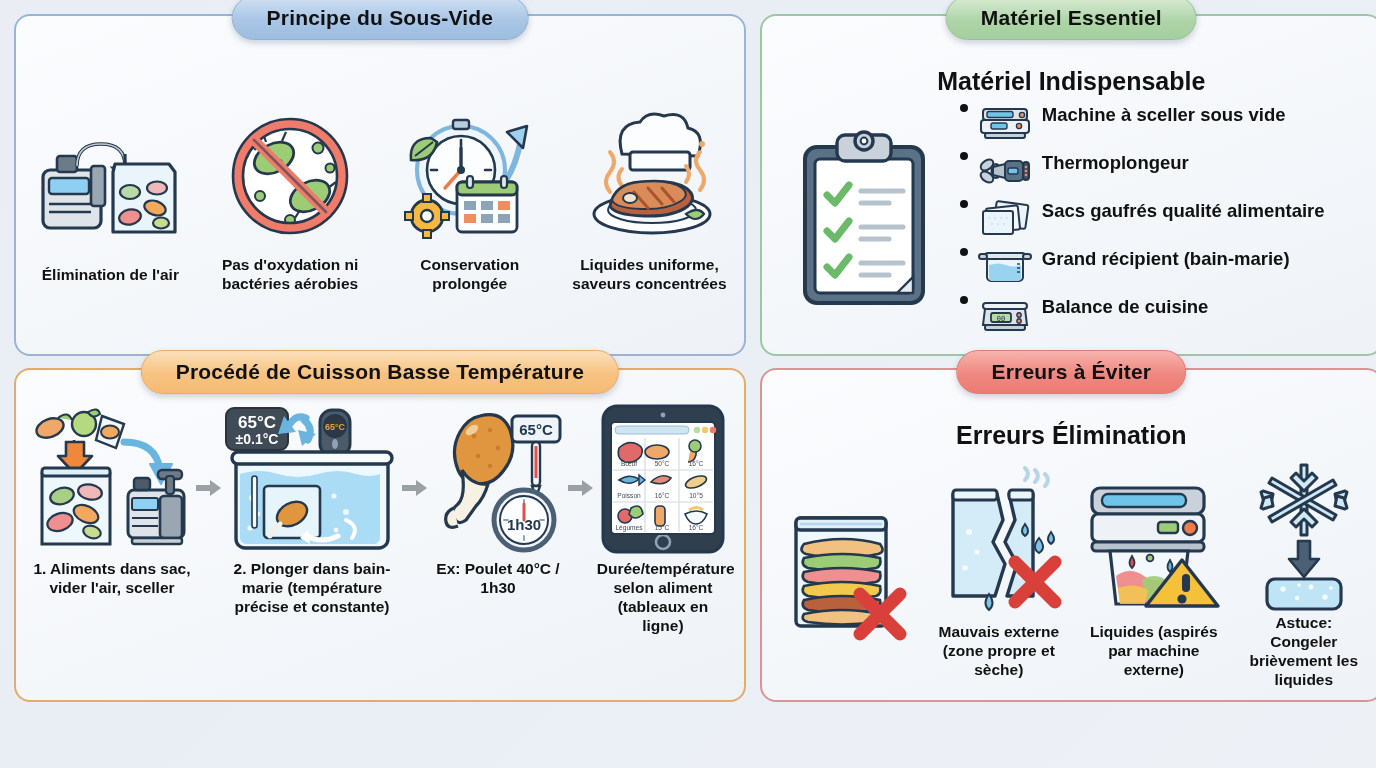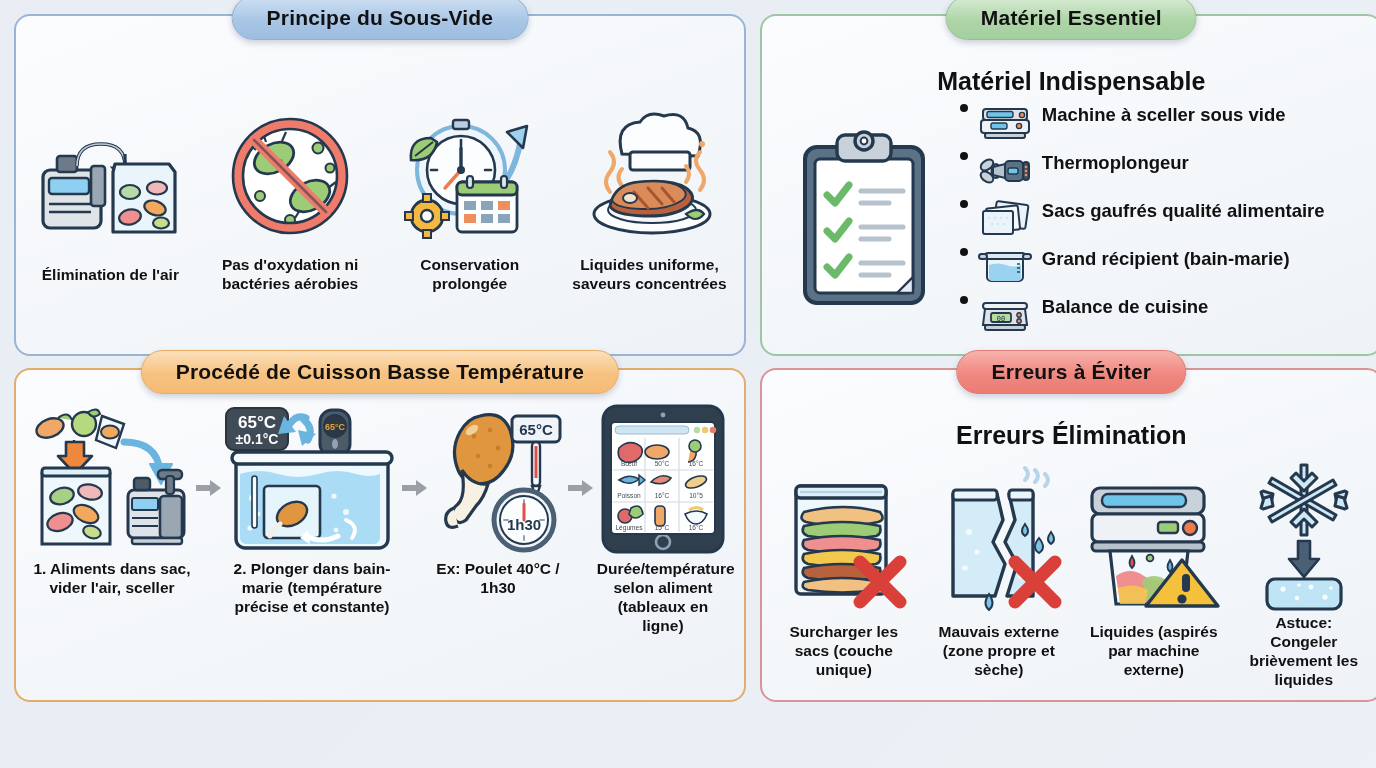--- a/index.html
+++ b/index.html
@@ -550,21 +550,20 @@
               <path d="M30 68 q38 -8 76 0 q2 8 -4 10 q-34 6 -68 0 q-8 -3 -4 -10 Z" fill="#ef8f8f" stroke="#24384e" stroke-width="2.6"></path>
               <path d="M30 82 q38 -8 76 0 q2 8 -4 10 q-34 6 -68 0 q-8 -3 -4 -10 Z" fill="#f2c94c" stroke="#24384e" stroke-width="2.6"></path>
               <path d="M30 96 q38 -8 76 0 q2 8 -4 10 q-34 6 -68 0 q-8 -3 -4 -10 Z" fill="#b9603c" stroke="#24384e" stroke-width="2.6"></path>
               <path d="M30 110 q38 -8 76 0 q2 6 -4 8 q-34 5 -68 0 q-8 -2 -4 -8 Z" fill="#f0c181" stroke="#24384e" stroke-width="2.6"></path>
               <g stroke="#d9403a" stroke-width="13" stroke-linecap="round">
                 <line x1="86" y1="90" x2="126" y2="130"></line>
                   <line x1="126" y1="90" x2="86" y2="130"></line>
               </g>
             </svg>
           </div>
-          <div class="cap">Surcharger les sacs (couche unique)</div>
         </div>
 
         <div class="col">
           <div class="art">
             <svg width="140" height="140" viewBox="0 0 140 140">
               <path d="M24 22 L68 22 L74 48 L64 70 L76 92 L66 124 L24 124 Z" fill="#d4ecf8" stroke="#24384e" stroke-width="3.4" stroke-linejoin="round"></path>
               <path d="M104 22 L80 22 L86 48 L76 70 L88 92 L78 124 L104 124 Z" fill="#d4ecf8" stroke="#24384e" stroke-width="3.4" stroke-linejoin="round"></path>
               <rect x="24" y="18" width="44" height="10" rx="3" fill="#eaf6fc" stroke="#24384e" stroke-width="3"></rect>
               <rect x="80" y="18" width="24" height="10" rx="3" fill="#eaf6fc" stroke="#24384e" stroke-width="3"></rect>
               <g fill="none" stroke="#b6d5e6" stroke-width="4" stroke-linecap="round">

